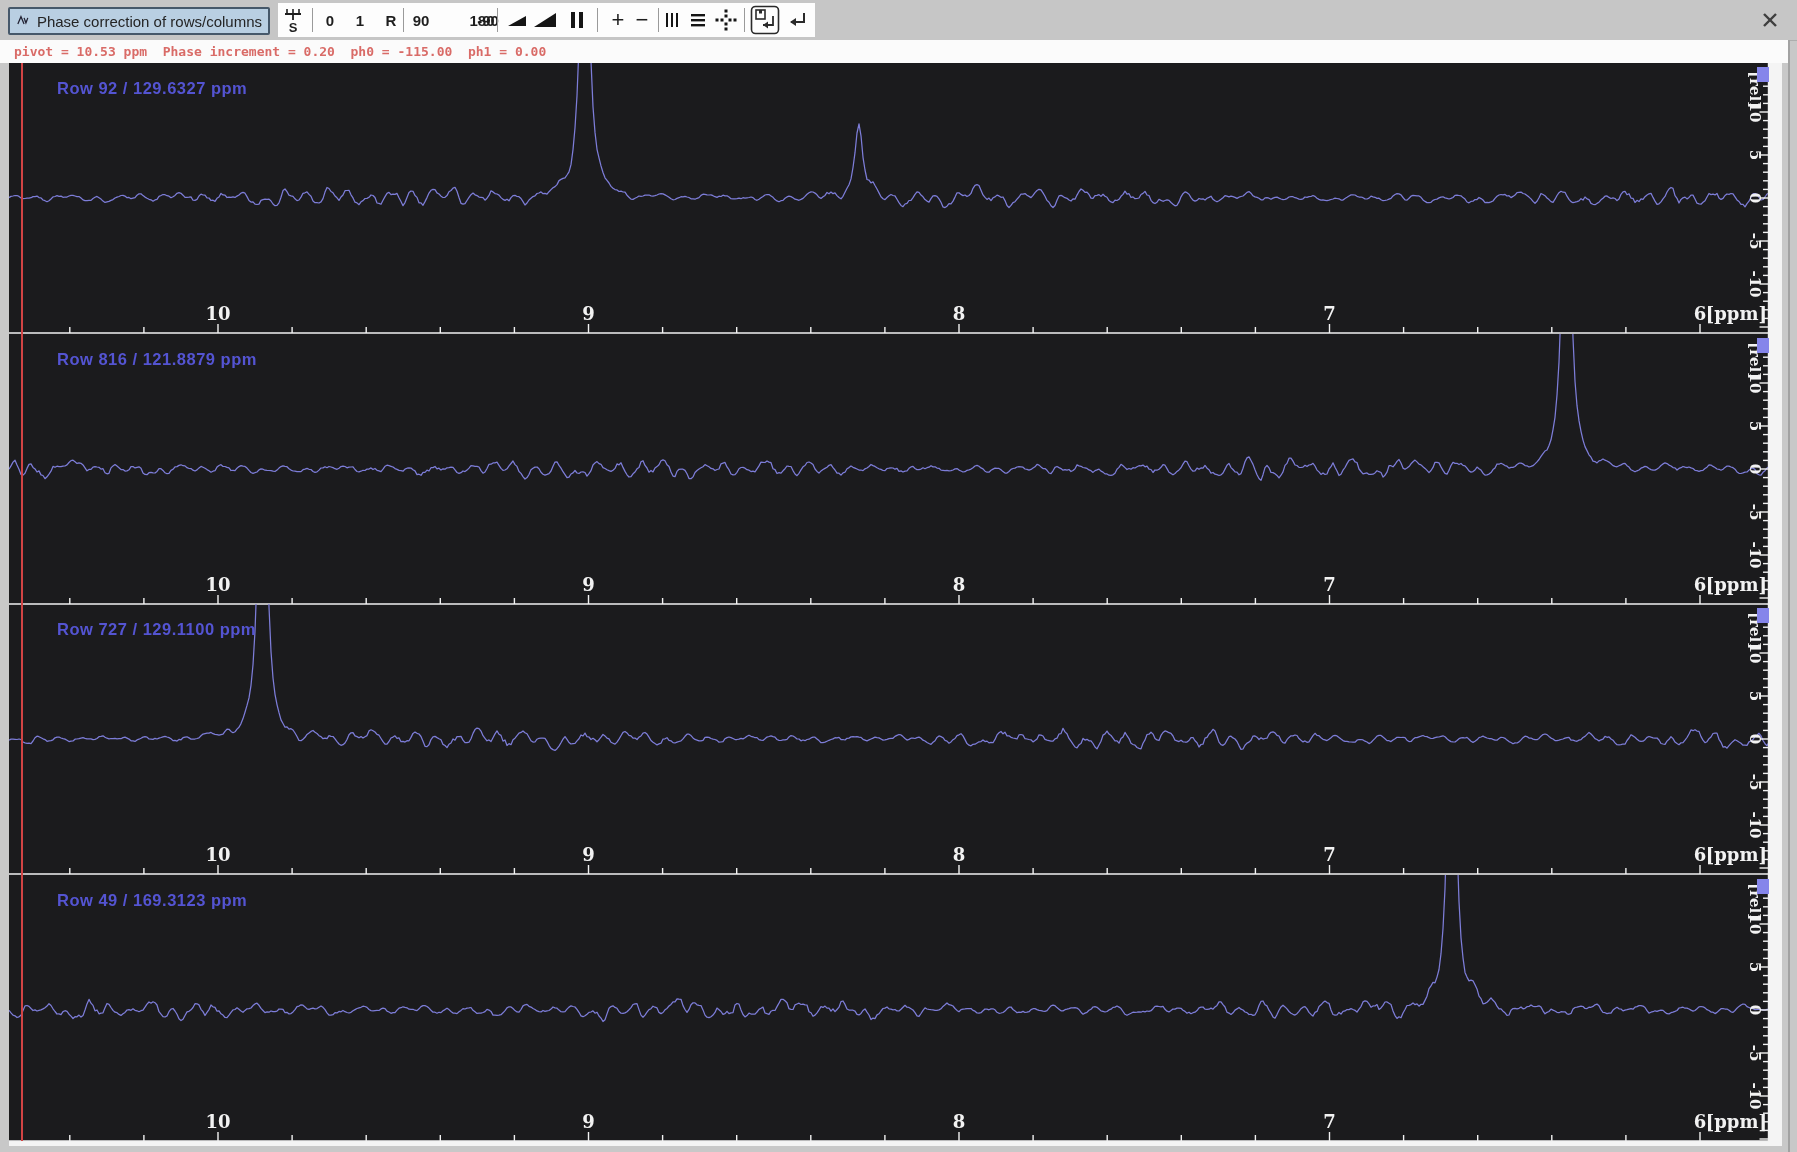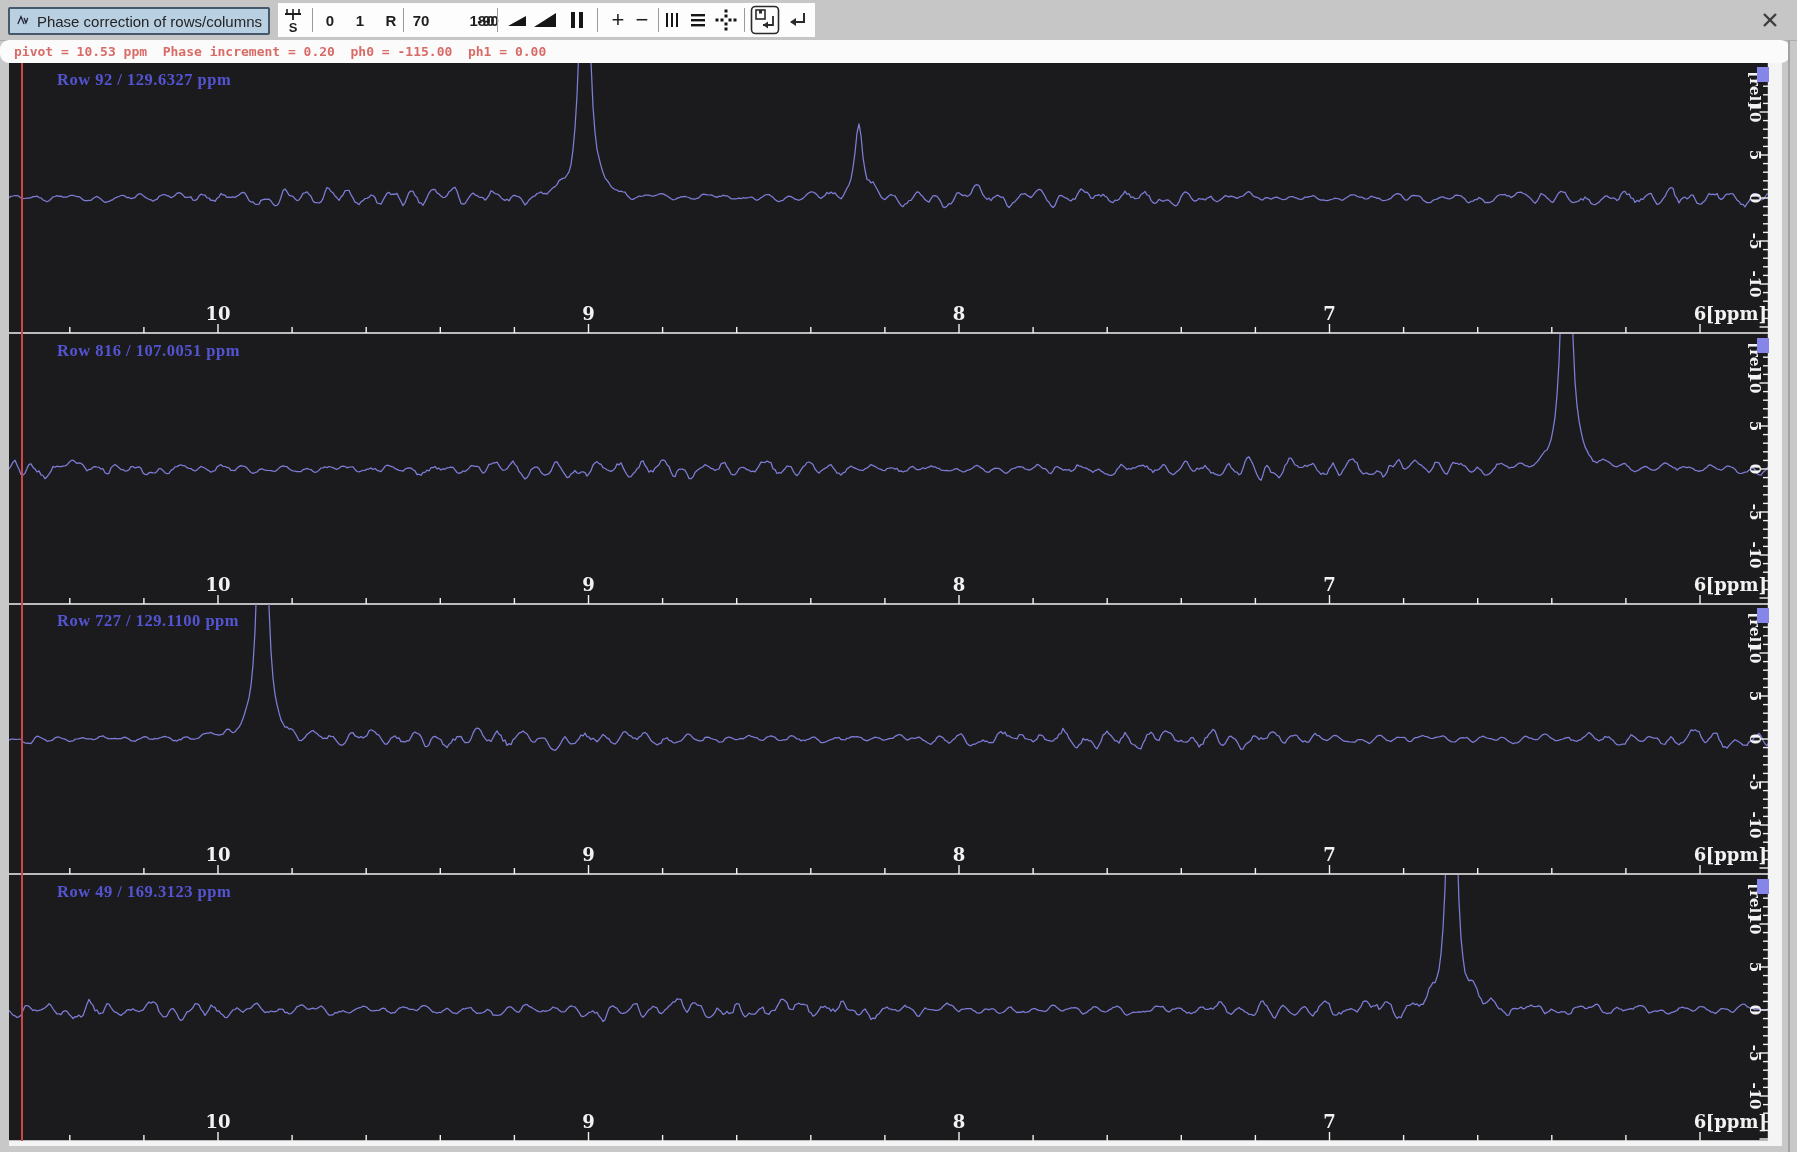--- a/index.html
+++ b/index.html
@@ -13,31 +13,31 @@
              gap:6px;padding:0 6px;box-sizing:border-box;cursor:default;}
   .phase-btn span{font-size:15px;color:#242424;white-space:nowrap;}
   .btn-strip{position:absolute;left:278px;top:3px;width:537px;height:34px;background:#fdfdfd;}
   .tb-item{position:absolute;top:0;height:34px;display:flex;align-items:center;justify-content:center;
            transform:translateX(-50%);cursor:default;}
   .tb-txt{font-size:15px;font-weight:600;color:#1e1e1e;}
   .tb-sep{position:absolute;top:5px;width:1px;height:24px;background:#9a9a9a;}
   .close-btn{position:absolute;left:1756px;top:6px;width:28px;height:28px;display:flex;
              align-items:center;justify-content:center;cursor:default;}
   
-  .statusbar{position:absolute;left:0;top:40px;width:1790px;height:23px;background:#fbfbfb;border-radius:9px;}
+  .statusbar{position:absolute;left:0;top:40px;width:1790px;height:23px;background:#fbfbfb;}
   .status-text{position:absolute;left:14px;top:4px;font-family:"DejaVu Sans Mono",monospace;
                font-size:13px;font-weight:bold;color:#d96b67;white-space:pre;}
   
   .plot-bg{position:absolute;left:9px;top:63px;width:1760px;height:1078px;background:#1b1b1d;}
   .margin-right{position:absolute;left:1769px;top:63px;width:13px;height:1083px;background:#f4f4f4;}
   .margin-bottom{position:absolute;left:9px;top:1141px;width:1773px;height:5px;background:#f4f4f4;}
   .frame-line{position:absolute;left:1788px;top:40px;width:2px;height:1112px;background:#a2a2a2;}
   .panel{position:absolute;left:0;width:1797px;}
   .panel svg{position:absolute;left:9px;top:0;display:block;}
-  .row-label{position:absolute;left:57px;top:7px;font-family:Liberation Serif, serif;
+  .row-label{position:absolute;left:57px;top:16px;font-family:Liberation Sans, sans-serif;
              font-size:16.5px;font-weight:bold;color:#5454d2;letter-spacing:.5px;white-space:nowrap;}
   .pivot-line{position:absolute;left:21px;top:63px;width:2px;height:1078px;background:#d14444;z-index:6;}
   svg text{font-family:"DejaVu Serif",serif;font-weight:bold;fill:#f2f2f2;}
   .axlab{font-size:18px;}
   .rellab{font-size:15px;}
 </style>
 </head>
 <body>
 
 <div class="app">
@@ -71,21 +71,21 @@
         </div>
       <div class="tb-item" style="left:82px;">
           <span class="tb-txt">1</span>
         </div>
       <div class="tb-item" style="left:113px;">
           <span class="tb-txt">R</span>
         </div>
       <div class="tb-sep" style="left:125px;"></div>
 
       <div class="tb-item" style="left:143px;">
-          <span class="tb-txt">70</span>
+          <span class="tb-txt">90</span>
         </div>
       <div class="tb-item" style="left:170px;margin-left:40px;">
           <span class="tb-txt">-90</span>
         </div>
       <div class="tb-item" style="left:204px;align-items:center;">
           <span class="tb-txt">180</span>
         </div>
       <div class="tb-sep" style="left:219px;"></div>
 
       <div class="tb-item" style="left:239px;">
@@ -320,21 +320,21 @@
           <line x1="1759.5" y1="221" x2="1750.5" y2="221" stroke="#f2f2f2" stroke-width="1.4"></line>
           <text x="1741" y="221" text-anchor="middle" class="rellab" transform="rotate(90 1741 221)">-10</text>
           <line x1="1759.5" y1="229.6" x2="1754" y2="229.6" stroke="#f2f2f2" stroke-width="1.4"></line>
           <line x1="1759.5" y1="238.2" x2="1754" y2="238.2" stroke="#f2f2f2" stroke-width="1.4"></line>
           <line x1="1759.5" y1="246.8" x2="1754" y2="246.8" stroke="#f2f2f2" stroke-width="1.4"></line>
           <line x1="1759.5" y1="255.39999999999998" x2="1754" y2="255.39999999999998" stroke="#f2f2f2" stroke-width="1.4"></line>
           <line x1="1759.5" y1="264" x2="1750.5" y2="264" stroke="#f2f2f2" stroke-width="1.4"></line>
           <text x="1741" y="8" text-anchor="start" class="rellab" transform="rotate(90 1741 8)">[rel]</text>
           <rect x="1748" y="4" width="12" height="15" fill="#8585ea"></rect>
         </svg>
-        <div class="row-label">Row 816 / 107.0051 ppm</div>
+        <div class="row-label">Row 816 / 121.8879 ppm</div>
       </div>
       <div class="panel" style="top: 604px; height: 271px;">
         <svg width="1760" height="271" viewBox="0 0 1760 271">
           <path d="M0.0 136.1 L2.0 135.1 L4.0 135.1 L6.0 135.3 L8.0 135.5 L10.0 135.0 L12.0 135.5 L14.0 138.0 L16.0 138.9 L18.0 139.3 L20.0 139.2 L22.0 139.6 L24.0 137.0 L26.0 133.7 L28.0 132.2 L30.0 132.7 L32.0 133.7 L34.0 134.8 L36.0 135.6 L38.0 137.3 L40.0 136.9 L42.0 136.6 L44.0 135.8 L46.0 133.8 L48.0 133.2 L50.0 133.0 L52.0 134.0 L54.0 134.6 L56.0 135.1 L58.0 136.3 L60.0 137.6 L62.0 137.1 L64.0 137.0 L66.0 135.2 L68.0 135.0 L70.0 134.7 L72.0 134.1 L74.0 133.7 L76.0 134.3 L78.0 134.8 L80.0 134.9 L82.0 134.9 L84.0 135.7 L86.0 135.4 L88.0 134.5 L90.0 132.7 L92.0 132.4 L94.0 131.8 L96.0 133.3 L98.0 134.2 L100.0 134.8 L102.0 134.5 L104.0 134.7 L106.0 134.4 L108.0 134.9 L110.0 134.6 L112.0 134.7 L114.0 133.6 L116.0 133.1 L118.0 134.1 L120.0 135.1 L122.0 136.8 L124.0 136.9 L126.0 137.4 L128.0 135.9 L130.0 135.2 L132.0 134.2 L134.0 133.1 L136.0 132.6 L138.0 133.1 L140.0 135.0 L142.0 135.2 L144.0 135.4 L146.0 134.3 L148.0 135.0 L150.0 134.1 L152.0 133.5 L154.0 132.8 L156.0 132.3 L158.0 133.0 L160.0 133.6 L162.0 134.7 L164.0 136.6 L166.0 136.4 L168.0 137.1 L170.0 135.4 L172.0 135.8 L174.0 133.7 L176.0 133.1 L178.0 132.8 L180.0 133.9 L182.0 135.1 L184.0 135.0 L186.0 135.0 L188.0 134.5 L190.0 133.9 L192.0 131.8 L194.0 130.1 L196.0 129.6 L198.0 129.1 L200.0 129.1 L202.0 128.4 L204.0 129.7 L206.0 130.3 L208.0 130.7 L210.0 131.2 L212.0 130.6 L214.0 130.2 L216.0 127.4 L218.0 125.2 L220.0 125.3 L222.0 127.4 L224.0 128.7 L226.0 127.8 L228.0 125.1 L230.0 123.3 L232.0 119.6 L234.0 114.6 L236.0 108.2 L238.0 101.4 L240.0 93.9 L242.0 81.3 L244.0 60.8 L246.0 27.1 L248.0 -27.3 L250.0 -117.1 L252.0 -227.6 L254.0 -262.0 L256.0 -172.5 L258.0 -68.1 L260.0 3.1 L262.0 47.6 L264.0 74.0 L266.0 90.3 L268.0 100.6 L270.0 108.7 L272.0 115.9 L274.0 119.5 L276.0 123.2 L278.0 122.9 L280.0 125.2 L282.0 124.7 L284.0 126.0 L286.0 129.0 L288.0 132.5 L290.0 136.5 L292.0 136.7 L294.0 135.2 L296.0 133.3 L298.0 130.4 L300.0 129.0 L302.0 127.4 L304.0 126.5 L306.0 128.2 L308.0 129.5 L310.0 131.7 L312.0 132.6 L314.0 134.7 L316.0 134.1 L318.0 134.7 L320.0 131.6 L322.0 132.3 L324.0 132.5 L326.0 134.8 L328.0 137.7 L330.0 140.0 L332.0 141.3 L334.0 140.7 L336.0 139.0 L338.0 135.5 L340.0 130.8 L342.0 128.8 L344.0 128.6 L346.0 131.9 L348.0 132.6 L350.0 133.8 L352.0 132.6 L354.0 134.0 L356.0 132.7 L358.0 131.6 L360.0 126.9 L362.0 125.8 L364.0 126.7 L366.0 128.0 L368.0 130.4 L370.0 131.2 L372.0 134.5 L374.0 137.7 L376.0 140.1 L378.0 140.1 L380.0 137.5 L382.0 134.0 L384.0 133.1 L386.0 131.8 L388.0 134.3 L390.0 133.8 L392.0 137.7 L394.0 137.4 L396.0 138.1 L398.0 136.7 L400.0 136.8 L402.0 133.4 L404.0 129.4 L406.0 128.1 L408.0 129.3 L410.0 130.0 L412.0 132.5 L414.0 137.3 L416.0 142.3 L418.0 142.6 L420.0 140.7 L422.0 135.6 L424.0 132.8 L426.0 132.4 L428.0 133.6 L430.0 134.7 L432.0 135.7 L434.0 140.4 L436.0 141.5 L438.0 143.6 L440.0 140.2 L442.0 139.0 L444.0 134.9 L446.0 136.2 L448.0 132.6 L450.0 132.6 L452.0 132.4 L454.0 136.1 L456.0 138.7 L458.0 138.7 L460.0 138.2 L462.0 134.7 L464.0 129.4 L466.0 125.6 L468.0 124.1 L470.0 124.6 L472.0 127.1 L474.0 131.7 L476.0 134.3 L478.0 136.8 L480.0 135.9 L482.0 137.5 L484.0 133.8 L486.0 129.9 L488.0 126.9 L490.0 130.2 L492.0 131.4 L494.0 137.1 L496.0 136.0 L498.0 141.5 L500.0 139.6 L502.0 140.7 L504.0 135.7 L506.0 134.2 L508.0 131.7 L510.0 129.1 L512.0 128.4 L514.0 127.0 L516.0 128.7 L518.0 129.8 L520.0 133.3 L522.0 136.7 L524.0 138.1 L526.0 138.0 L528.0 135.2 L530.0 134.3 L532.0 134.2 L534.0 134.1 L536.0 134.4 L538.0 137.4 L540.0 141.3 L542.0 144.4 L544.0 145.6 L546.0 146.4 L548.0 144.7 L550.0 142.1 L552.0 138.7 L554.0 135.1 L556.0 132.6 L558.0 135.3 L560.0 138.5 L562.0 140.0 L564.0 139.6 L566.0 139.3 L568.0 136.9 L570.0 134.8 L572.0 131.0 L574.0 132.0 L576.0 129.1 L578.0 132.7 L580.0 133.0 L582.0 135.5 L584.0 134.3 L586.0 135.7 L588.0 137.8 L590.0 135.7 L592.0 133.2 L594.0 130.4 L596.0 131.9 L598.0 134.1 L600.0 134.9 L602.0 138.3 L604.0 139.2 L606.0 140.1 L608.0 138.1 L610.0 135.1 L612.0 131.7 L614.0 128.4 L616.0 127.5 L618.0 128.9 L620.0 131.3 L622.0 131.9 L624.0 134.1 L626.0 134.1 L628.0 135.5 L630.0 133.1 L632.0 132.0 L634.0 129.2 L636.0 128.5 L638.0 130.1 L640.0 133.1 L642.0 136.5 L644.0 138.2 L646.0 139.6 L648.0 140.9 L650.0 139.9 L652.0 139.2 L654.0 135.1 L656.0 134.8 L658.0 133.7 L660.0 136.3 L662.0 136.8 L664.0 138.6 L666.0 139.0 L668.0 138.2 L670.0 137.5 L672.0 136.9 L674.0 134.9 L676.0 132.3 L678.0 130.2 L680.0 130.2 L682.0 131.6 L684.0 133.9 L686.0 135.4 L688.0 136.1 L690.0 136.9 L692.0 136.8 L694.0 136.4 L696.0 133.4 L698.0 133.2 L700.0 133.4 L702.0 134.5 L704.0 135.1 L706.0 135.5 L708.0 136.4 L710.0 138.2 L712.0 138.0 L714.0 137.6 L716.0 134.7 L718.0 133.6 L720.0 133.0 L722.0 133.6 L724.0 134.5 L726.0 135.5 L728.0 135.5 L730.0 135.1 L732.0 134.4 L734.0 134.9 L736.0 133.8 L738.0 132.3 L740.0 131.2 L742.0 132.3 L744.0 132.8 L746.0 133.7 L748.0 133.6 L750.0 135.6 L752.0 136.2 L754.0 136.4 L756.0 134.8 L758.0 133.1 L760.0 132.5 L762.0 131.8 L764.0 132.6 L766.0 133.1 L768.0 135.5 L770.0 136.3 L772.0 136.5 L774.0 135.9 L776.0 135.8 L778.0 135.3 L780.0 132.9 L782.0 131.6 L784.0 132.0 L786.0 133.3 L788.0 134.9 L790.0 135.0 L792.0 136.8 L794.0 136.0 L796.0 136.7 L798.0 135.5 L800.0 135.2 L802.0 133.9 L804.0 133.2 L806.0 133.2 L808.0 134.9 L810.0 136.6 L812.0 138.7 L814.0 138.6 L816.0 138.1 L818.0 137.2 L820.0 136.3 L822.0 135.5 L824.0 134.9 L826.0 133.7 L828.0 133.8 L830.0 133.4 L832.0 135.5 L834.0 135.5 L836.0 136.0 L838.0 134.3 L840.0 134.1 L842.0 132.9 L844.0 132.6 L846.0 132.9 L848.0 132.6 L850.0 133.1 L852.0 133.4 L854.0 135.3 L856.0 136.1 L858.0 136.9 L860.0 135.9 L862.0 135.0 L864.0 134.1 L866.0 133.1 L868.0 133.6 L870.0 133.9 L872.0 135.0 L874.0 136.1 L876.0 135.9 L878.0 135.3 L880.0 134.6 L882.0 134.4 L884.0 134.3 L886.0 132.4 L888.0 131.4 L890.0 130.5 L892.0 130.9 L894.0 132.6 L896.0 134.5 L898.0 136.1 L900.0 135.4 L902.0 134.2 L904.0 134.2 L906.0 134.5 L908.0 133.6 L910.0 133.1 L912.0 134.3 L914.0 136.2 L916.0 137.0 L918.0 138.5 L920.0 139.5 L922.0 140.4 L924.0 138.3 L926.0 136.8 L928.0 133.4 L930.0 131.9 L932.0 132.6 L934.0 133.7 L936.0 136.4 L938.0 137.1 L940.0 139.2 L942.0 137.9 L944.0 135.7 L946.0 134.5 L948.0 131.6 L950.0 130.8 L952.0 129.7 L954.0 131.9 L956.0 135.6 L958.0 139.6 L960.0 141.2 L962.0 141.8 L964.0 140.3 L966.0 140.2 L968.0 139.0 L970.0 137.8 L972.0 137.6 L974.0 135.9 L976.0 137.6 L978.0 137.1 L980.0 138.9 L982.0 138.4 L984.0 138.7 L986.0 135.4 L988.0 130.9 L990.0 128.8 L992.0 127.5 L994.0 129.8 L996.0 128.2 L998.0 131.9 L1000.0 131.8 L1002.0 133.3 L1004.0 134.0 L1006.0 134.4 L1008.0 135.0 L1010.0 130.9 L1012.0 130.5 L1014.0 131.1 L1016.0 134.7 L1018.0 135.0 L1020.0 135.5 L1022.0 135.8 L1024.0 137.9 L1026.0 136.4 L1028.0 134.9 L1030.0 130.8 L1032.0 131.1 L1034.0 132.0 L1036.0 135.4 L1038.0 136.1 L1040.0 136.6 L1042.0 137.1 L1044.0 137.2 L1046.0 134.8 L1048.0 134.2 L1050.0 130.0 L1052.0 129.6 L1054.0 124.3 L1056.0 127.9 L1058.0 129.7 L1060.0 134.4 L1062.0 137.2 L1064.0 140.2 L1066.0 143.0 L1068.0 143.9 L1070.0 140.8 L1072.0 139.5 L1074.0 134.4 L1076.0 136.1 L1078.0 135.3 L1080.0 136.8 L1082.0 136.8 L1084.0 139.5 L1086.0 143.0 L1088.0 144.9 L1090.0 141.0 L1092.0 137.2 L1094.0 131.1 L1096.0 129.9 L1098.0 127.1 L1100.0 130.1 L1102.0 131.5 L1104.0 134.1 L1106.0 136.8 L1108.0 136.8 L1110.0 139.2 L1112.0 134.6 L1114.0 133.1 L1116.0 128.4 L1118.0 131.7 L1120.0 134.6 L1122.0 139.3 L1124.0 140.5 L1126.0 141.1 L1128.0 143.5 L1130.0 144.3 L1132.0 144.9 L1134.0 139.2 L1136.0 135.9 L1138.0 130.5 L1140.0 130.2 L1142.0 128.2 L1144.0 130.1 L1146.0 134.4 L1148.0 135.9 L1150.0 136.5 L1152.0 131.4 L1154.0 128.5 L1156.0 126.9 L1158.0 127.6 L1160.0 128.7 L1162.0 129.4 L1164.0 132.0 L1166.0 136.2 L1168.0 136.8 L1170.0 137.6 L1172.0 136.2 L1174.0 137.8 L1176.0 138.0 L1178.0 138.0 L1180.0 136.5 L1182.0 133.7 L1184.0 133.5 L1186.0 136.8 L1188.0 138.7 L1190.0 143.0 L1192.0 140.5 L1194.0 140.2 L1196.0 134.1 L1198.0 133.4 L1200.0 130.0 L1202.0 128.2 L1204.0 125.3 L1206.0 127.0 L1208.0 132.3 L1210.0 138.1 L1212.0 140.6 L1214.0 141.3 L1216.0 139.7 L1218.0 136.1 L1220.0 132.7 L1222.0 132.2 L1224.0 133.9 L1226.0 135.0 L1228.0 137.5 L1230.0 141.6 L1232.0 145.4 L1234.0 145.0 L1236.0 141.2 L1238.0 139.1 L1240.0 138.1 L1242.0 136.2 L1244.0 132.1 L1246.0 131.9 L1248.0 133.2 L1250.0 135.5 L1252.0 133.8 L1254.0 135.1 L1256.0 134.5 L1258.0 134.2 L1260.0 130.3 L1262.0 128.3 L1264.0 127.8 L1266.0 128.9 L1268.0 131.3 L1270.0 132.0 L1272.0 136.3 L1274.0 138.6 L1276.0 139.1 L1278.0 135.7 L1280.0 133.4 L1282.0 131.8 L1284.0 131.9 L1286.0 131.0 L1288.0 131.5 L1290.0 134.6 L1292.0 136.3 L1294.0 137.9 L1296.0 136.9 L1298.0 138.3 L1300.0 137.8 L1302.0 134.6 L1304.0 131.7 L1306.0 129.3 L1308.0 131.4 L1310.0 131.7 L1312.0 133.7 L1314.0 135.3 L1316.0 135.8 L1318.0 136.6 L1320.0 135.3 L1322.0 133.7 L1324.0 131.9 L1326.0 131.4 L1328.0 131.9 L1330.0 133.5 L1332.0 135.1 L1334.0 136.6 L1336.0 137.4 L1338.0 137.3 L1340.0 137.8 L1342.0 138.0 L1344.0 138.2 L1346.0 138.2 L1348.0 136.2 L1350.0 135.5 L1352.0 135.5 L1354.0 135.9 L1356.0 137.2 L1358.0 138.0 L1360.0 139.6 L1362.0 138.5 L1364.0 136.4 L1366.0 134.4 L1368.0 132.2 L1370.0 131.4 L1372.0 131.4 L1374.0 133.1 L1376.0 134.7 L1378.0 136.6 L1380.0 136.7 L1382.0 137.6 L1384.0 136.0 L1386.0 134.7 L1388.0 133.3 L1390.0 133.3 L1392.0 133.5 L1394.0 133.4 L1396.0 133.6 L1398.0 136.2 L1400.0 137.6 L1402.0 137.5 L1404.0 135.3 L1406.0 133.7 L1408.0 133.6 L1410.0 132.8 L1412.0 132.2 L1414.0 131.5 L1416.0 132.5 L1418.0 132.6 L1420.0 133.7 L1422.0 134.5 L1424.0 134.3 L1426.0 133.6 L1428.0 133.1 L1430.0 133.0 L1432.0 132.4 L1434.0 131.8 L1436.0 132.8 L1438.0 134.7 L1440.0 136.4 L1442.0 137.6 L1444.0 137.9 L1446.0 138.0 L1448.0 136.4 L1450.0 134.7 L1452.0 133.9 L1454.0 133.6 L1456.0 134.0 L1458.0 133.4 L1460.0 135.2 L1462.0 137.2 L1464.0 138.4 L1466.0 137.3 L1468.0 135.8 L1470.0 133.6 L1472.0 133.0 L1474.0 132.1 L1476.0 133.2 L1478.0 134.0 L1480.0 134.5 L1482.0 134.5 L1484.0 135.4 L1486.0 136.1 L1488.0 136.2 L1490.0 134.6 L1492.0 133.3 L1494.0 133.5 L1496.0 134.3 L1498.0 136.1 L1500.0 137.6 L1502.0 138.5 L1504.0 139.8 L1506.0 138.9 L1508.0 139.0 L1510.0 137.9 L1512.0 135.9 L1514.0 133.7 L1516.0 132.2 L1518.0 132.6 L1520.0 134.0 L1522.0 134.0 L1524.0 135.1 L1526.0 135.6 L1528.0 135.7 L1530.0 134.4 L1532.0 132.2 L1534.0 130.6 L1536.0 130.0 L1538.0 130.6 L1540.0 132.4 L1542.0 134.1 L1544.0 135.0 L1546.0 136.6 L1548.0 136.7 L1550.0 136.2 L1552.0 135.5 L1554.0 135.0 L1556.0 134.1 L1558.0 133.6 L1560.0 133.4 L1562.0 136.1 L1564.0 136.2 L1566.0 136.8 L1568.0 137.3 L1570.0 136.1 L1572.0 135.6 L1574.0 133.5 L1576.0 132.4 L1578.0 130.4 L1580.0 128.4 L1582.0 130.0 L1584.0 132.2 L1586.0 134.7 L1588.0 135.5 L1590.0 136.9 L1592.0 135.8 L1594.0 135.1 L1596.0 132.4 L1598.0 133.3 L1600.0 132.8 L1602.0 135.0 L1604.0 136.2 L1606.0 138.9 L1608.0 140.7 L1610.0 140.8 L1612.0 140.7 L1614.0 140.0 L1616.0 140.2 L1618.0 136.5 L1620.0 134.0 L1622.0 130.7 L1624.0 131.9 L1626.0 133.3 L1628.0 135.3 L1630.0 136.8 L1632.0 137.4 L1634.0 137.2 L1636.0 135.7 L1638.0 133.4 L1640.0 132.5 L1642.0 133.2 L1644.0 133.8 L1646.0 134.2 L1648.0 134.0 L1650.0 136.0 L1652.0 139.5 L1654.0 140.0 L1656.0 140.3 L1658.0 137.1 L1660.0 135.3 L1662.0 132.7 L1664.0 134.6 L1666.0 138.1 L1668.0 139.5 L1670.0 140.7 L1672.0 138.8 L1674.0 138.7 L1676.0 136.2 L1678.0 133.5 L1680.0 130.0 L1682.0 125.9 L1684.0 126.7 L1686.0 125.7 L1688.0 127.1 L1690.0 127.4 L1692.0 132.6 L1694.0 136.1 L1696.0 138.7 L1698.0 137.7 L1700.0 134.7 L1702.0 133.0 L1704.0 129.5 L1706.0 129.1 L1708.0 129.1 L1710.0 135.3 L1712.0 138.3 L1714.0 143.1 L1716.0 142.6 L1718.0 144.2 L1720.0 141.7 L1722.0 139.4 L1724.0 137.4 L1726.0 135.7 L1728.0 136.7 L1730.0 138.0 L1732.0 139.2 L1734.0 141.2 L1736.0 141.1 L1738.0 141.4 L1740.0 137.9 L1742.0 137.0 L1744.0 135.5 L1746.0 132.5 L1748.0 131.3 L1750.0 129.3 L1752.0 131.9 L1754.0 136.5 L1756.0 139.7 L1758.0 141.7 L1760.0 138.0" fill="none" stroke="#7d7dd8" stroke-width="1.25" stroke-linejoin="round"></path>
           <line x1="0" y1="270" x2="1760" y2="270" stroke="#f2f2f2" stroke-width="1.4"></line>
           <line x1="60.79999999999987" y1="270" x2="60.79999999999987" y2="264" stroke="#f2f2f2" stroke-width="1.4"></line>
           <line x1="134.90000000000026" y1="270" x2="134.90000000000026" y2="264" stroke="#f2f2f2" stroke-width="1.4"></line>
           <line x1="209" y1="270" x2="209" y2="261" stroke="#f2f2f2" stroke-width="1.4"></line>
           <text x="209" y="257" text-anchor="middle" class="axlab">10</text>
           <line x1="283.09999999999974" y1="270" x2="283.09999999999974" y2="264" stroke="#f2f2f2" stroke-width="1.4"></line>

